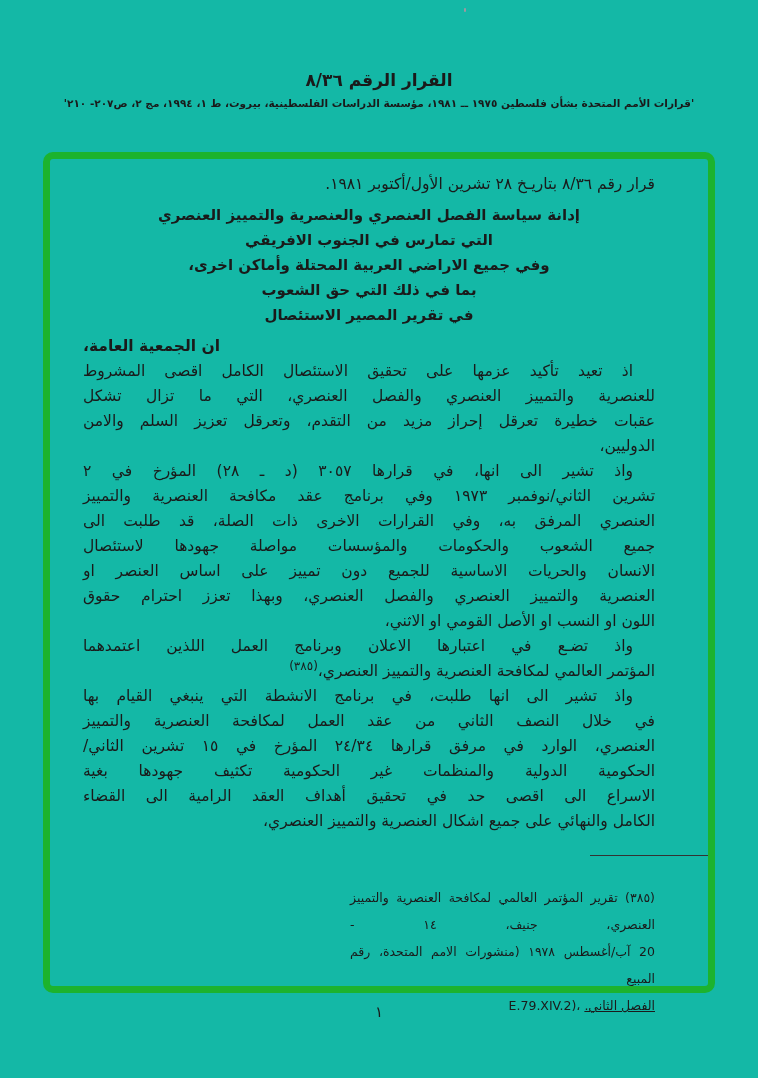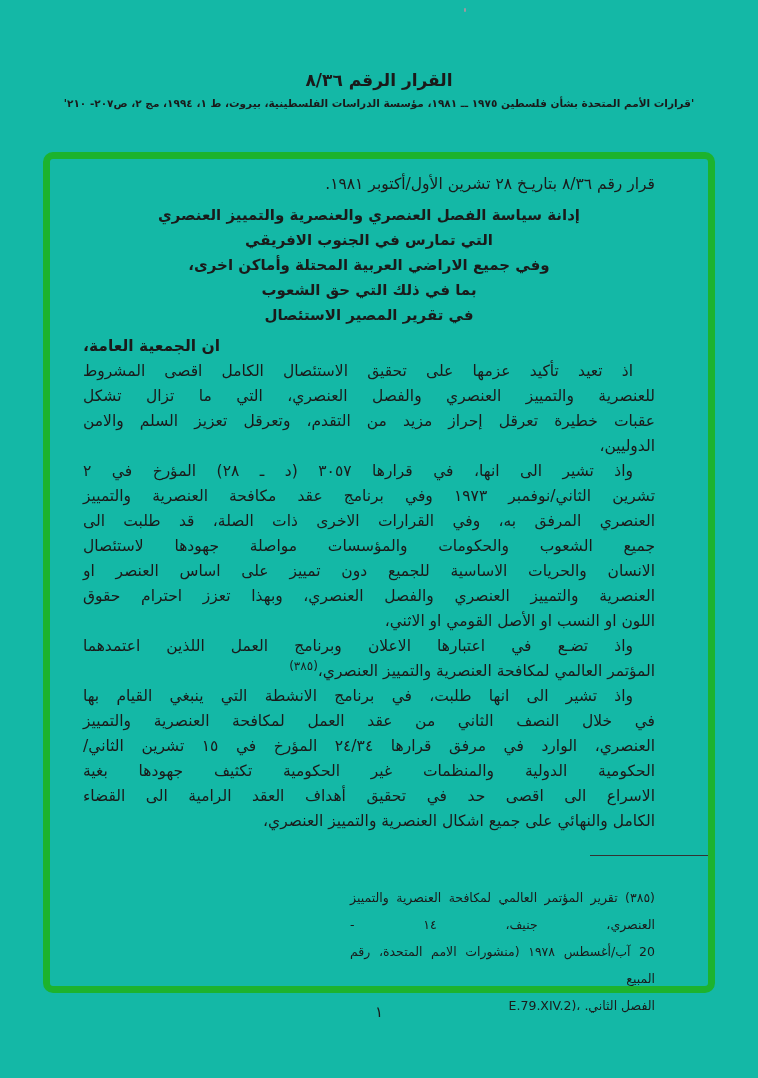--- a/index.html
+++ b/index.html
@@ -47,21 +47,21 @@
     width:118px;height:1px;background:#333;
   }
   .footnote{
     position:absolute;top:725px;right:53px;
     width:305px;
     direction:rtl;
     font-size:12.5px;line-height:27px;
   }
   .fn-line{text-align:justify;text-align-last:justify;}
   .fn-last{direction:ltr;text-align:right;}
-  .fn-last .ar{direction:rtl;unicode-bidi:isolate;}
+  .fn-last .ar{direction:rtl;unicode-bidi:isolate;text-decoration:underline;}
   .fn-last .lat{direction:ltr;unicode-bidi:isolate;}
   
   .page-number{position:absolute;top:1003px;left:0;right:0;text-align:center;font-size:15px;}
 </style>
 </head>
 <body>
 
 <div class="page">
 
   <div class="dot"></div>

